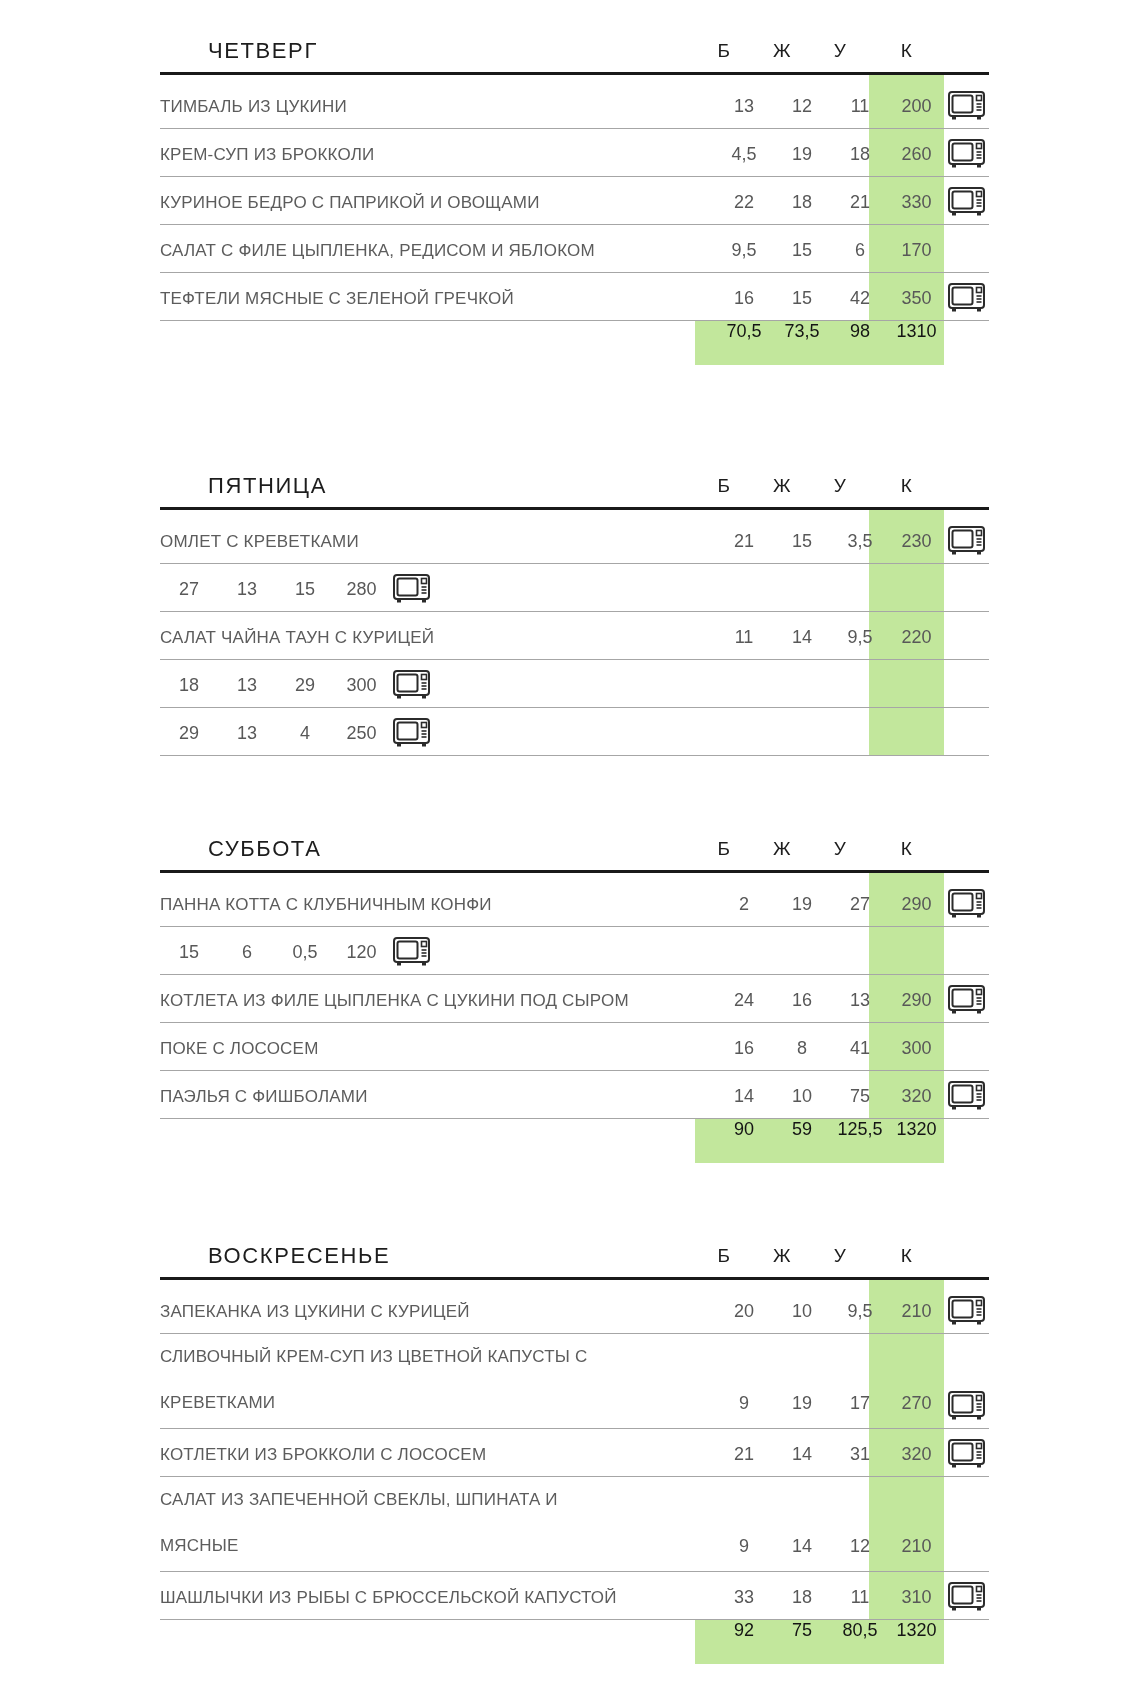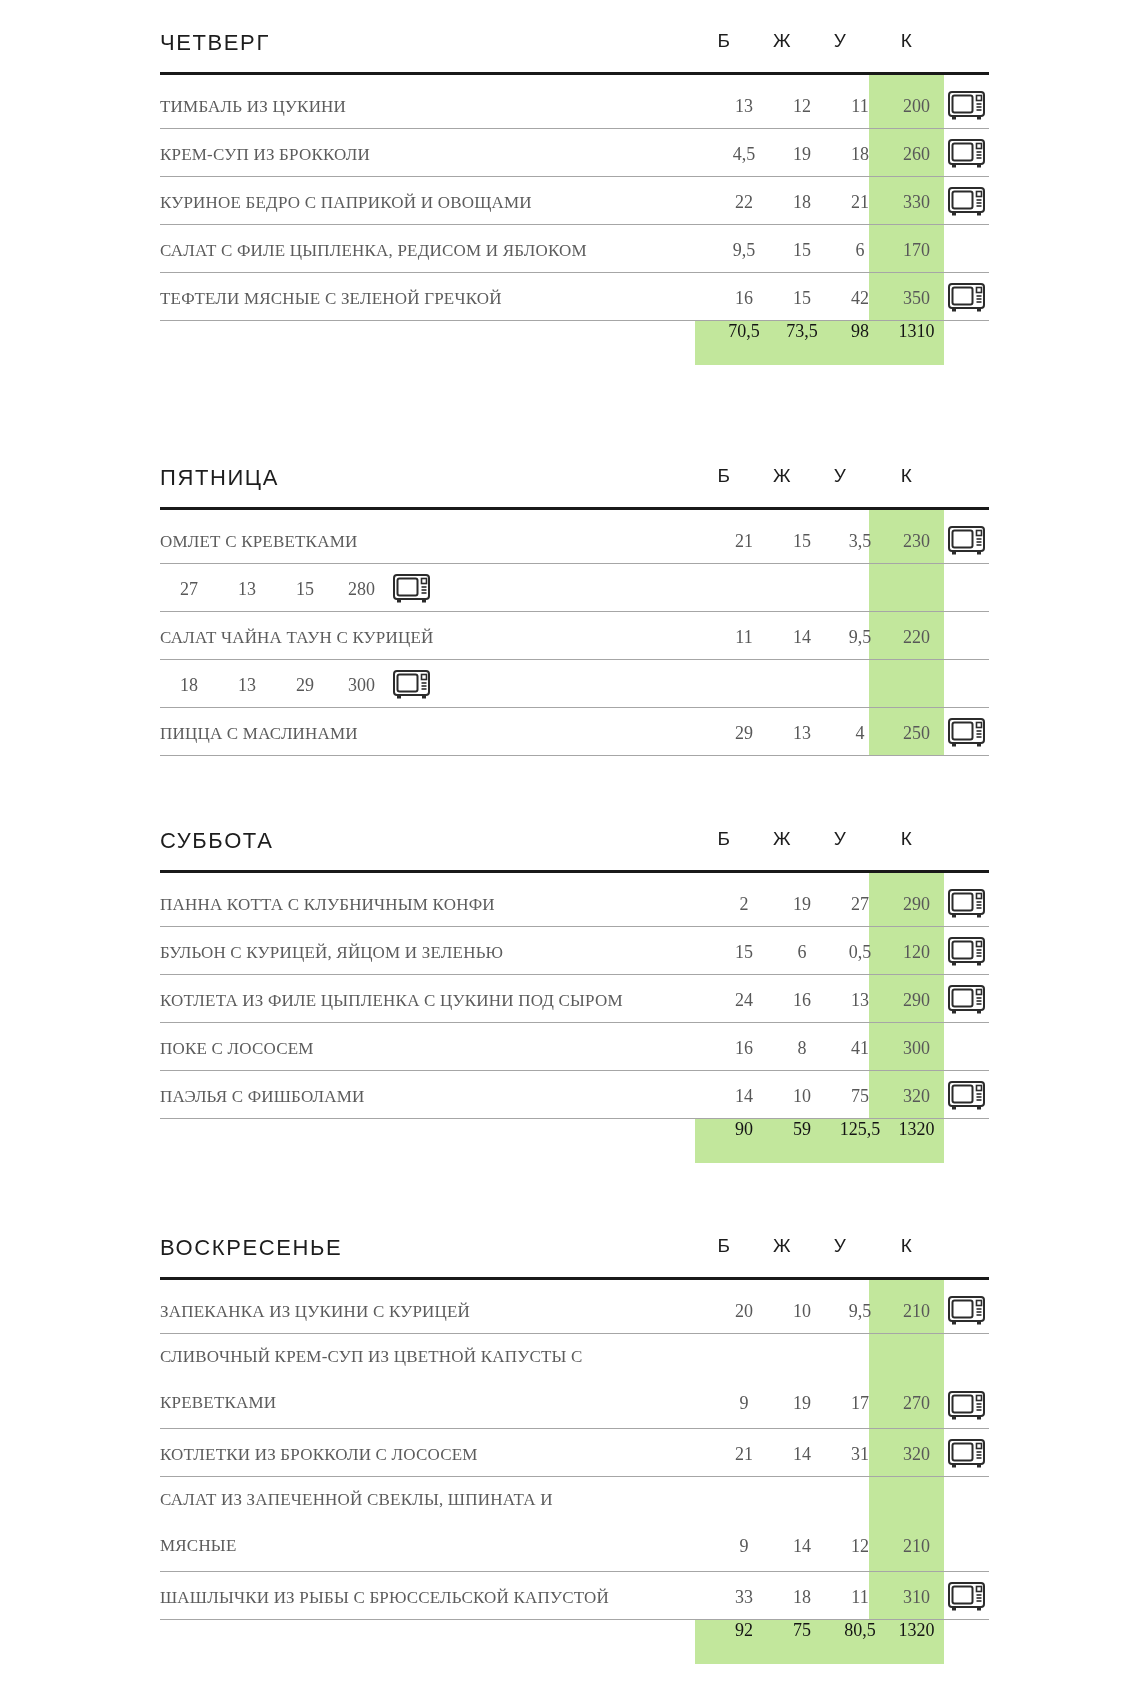--- a/index.html
+++ b/index.html
@@ -3,31 +3,31 @@
 <meta charset="utf-8">
 <style>
   html,body { margin:0; padding:0; background:#ffffff; }
   body { width:1146px; height:1696px; overflow:hidden;
          font-family:"Liberation Sans", sans-serif; }
   .page { padding:30px 0 0 160px; }
   .day-section { width:829px; margin-bottom:72px; }
   .day-section:first-child { margin-bottom:100px; }
   .day-section:last-child { margin-bottom:0; }
 
-  .day-header { display:flex; align-items:flex-start; height:42px; }
+  .day-header { display:flex; align-items:center; height:42px;margin-left:48px; }
   .day-title { flex:1 1 auto; margin:0; font-size:22px; font-weight:500;
                letter-spacing:1.6px; color:#1d1d1d; }
   .col-head { width:58px; text-align:center; font-size:19px; color:#1d1d1d;
               letter-spacing:0.5px; }
   .col-head.kcal { width:75px; }
   .icon-spacer { width:45px; }
 
   .rule { border-bottom:3px solid #191919; }
 
-  .table { position:relative;font-family:Liberation Serif, serif; }
+  .table { position:relative; }
   .kcal-band { position:absolute; top:0; bottom:0; left:709px; width:75px;
                background:#c2e79c; z-index:0; }
 
   .row { display:flex; align-items:flex-end; height:47px;
          border-bottom:1.5px solid #a6a6a6; position:relative; z-index:1; }
   .rows .row:first-child { height:53px; }
   .row.two-line { height:94px; }
   .dish { flex:1 1 auto; font-size:17px; color:#5c5c5c; letter-spacing:0.2px;
           padding-bottom:11px; white-space:pre-line; line-height:1.2; }
   .num { width:58px; text-align:center; font-size:18px; color:#585858;
@@ -260,21 +260,20 @@
         <line x1="28.5" y1="13" x2="33.5" y2="13" stroke-width="1.6"></line>
         <line x1="28.5" y1="16" x2="33.5" y2="16" stroke-width="1.6"></line>
         <line x1="28.5" y1="19" x2="33.5" y2="19" stroke-width="1.6"></line>
         <rect x="4" y="25.5" width="4" height="3" fill="#2b2b2b" stroke="none"></rect>
         <rect x="29" y="25.5" width="4" height="3" fill="#2b2b2b" stroke="none"></rect>
       </svg>
     </span>
   </div>
 
   <div class="row">
-    <span class="dish">ПИЦЦА С МАСЛИНАМИ</span>
     <span class="num">29</span>
     <span class="num">13</span>
     <span class="num">4</span>
     <span class="num kcal">250</span>
     <span class="icon-cell">
       <svg width="38" height="30" viewBox="0 0 38 30" fill="none" stroke="#2b2b2b" stroke-width="2">
         <rect x="1" y="1" width="35" height="24" rx="3" fill="#ffffff"></rect>
         <rect x="4.5" y="4.5" width="20" height="17" rx="2"></rect>
         <rect x="28.5" y="4.5" width="5" height="5" stroke-width="1.6"></rect>
         <line x1="28.5" y1="13" x2="33.5" y2="13" stroke-width="1.6"></line>
@@ -316,21 +315,20 @@
         <line x1="28.5" y1="13" x2="33.5" y2="13" stroke-width="1.6"></line>
         <line x1="28.5" y1="16" x2="33.5" y2="16" stroke-width="1.6"></line>
         <line x1="28.5" y1="19" x2="33.5" y2="19" stroke-width="1.6"></line>
         <rect x="4" y="25.5" width="4" height="3" fill="#2b2b2b" stroke="none"></rect>
         <rect x="29" y="25.5" width="4" height="3" fill="#2b2b2b" stroke="none"></rect>
       </svg>
     </span>
   </div>
 
   <div class="row">
-    <span class="dish">БУЛЬОН С КУРИЦЕЙ, ЯЙЦОМ И ЗЕЛЕНЬЮ</span>
     <span class="num">15</span>
     <span class="num">6</span>
     <span class="num">0,5</span>
     <span class="num kcal">120</span>
     <span class="icon-cell">
       <svg width="38" height="30" viewBox="0 0 38 30" fill="none" stroke="#2b2b2b" stroke-width="2">
         <rect x="1" y="1" width="35" height="24" rx="3" fill="#ffffff"></rect>
         <rect x="4.5" y="4.5" width="20" height="17" rx="2"></rect>
         <rect x="28.5" y="4.5" width="5" height="5" stroke-width="1.6"></rect>
         <line x1="28.5" y1="13" x2="33.5" y2="13" stroke-width="1.6"></line>

